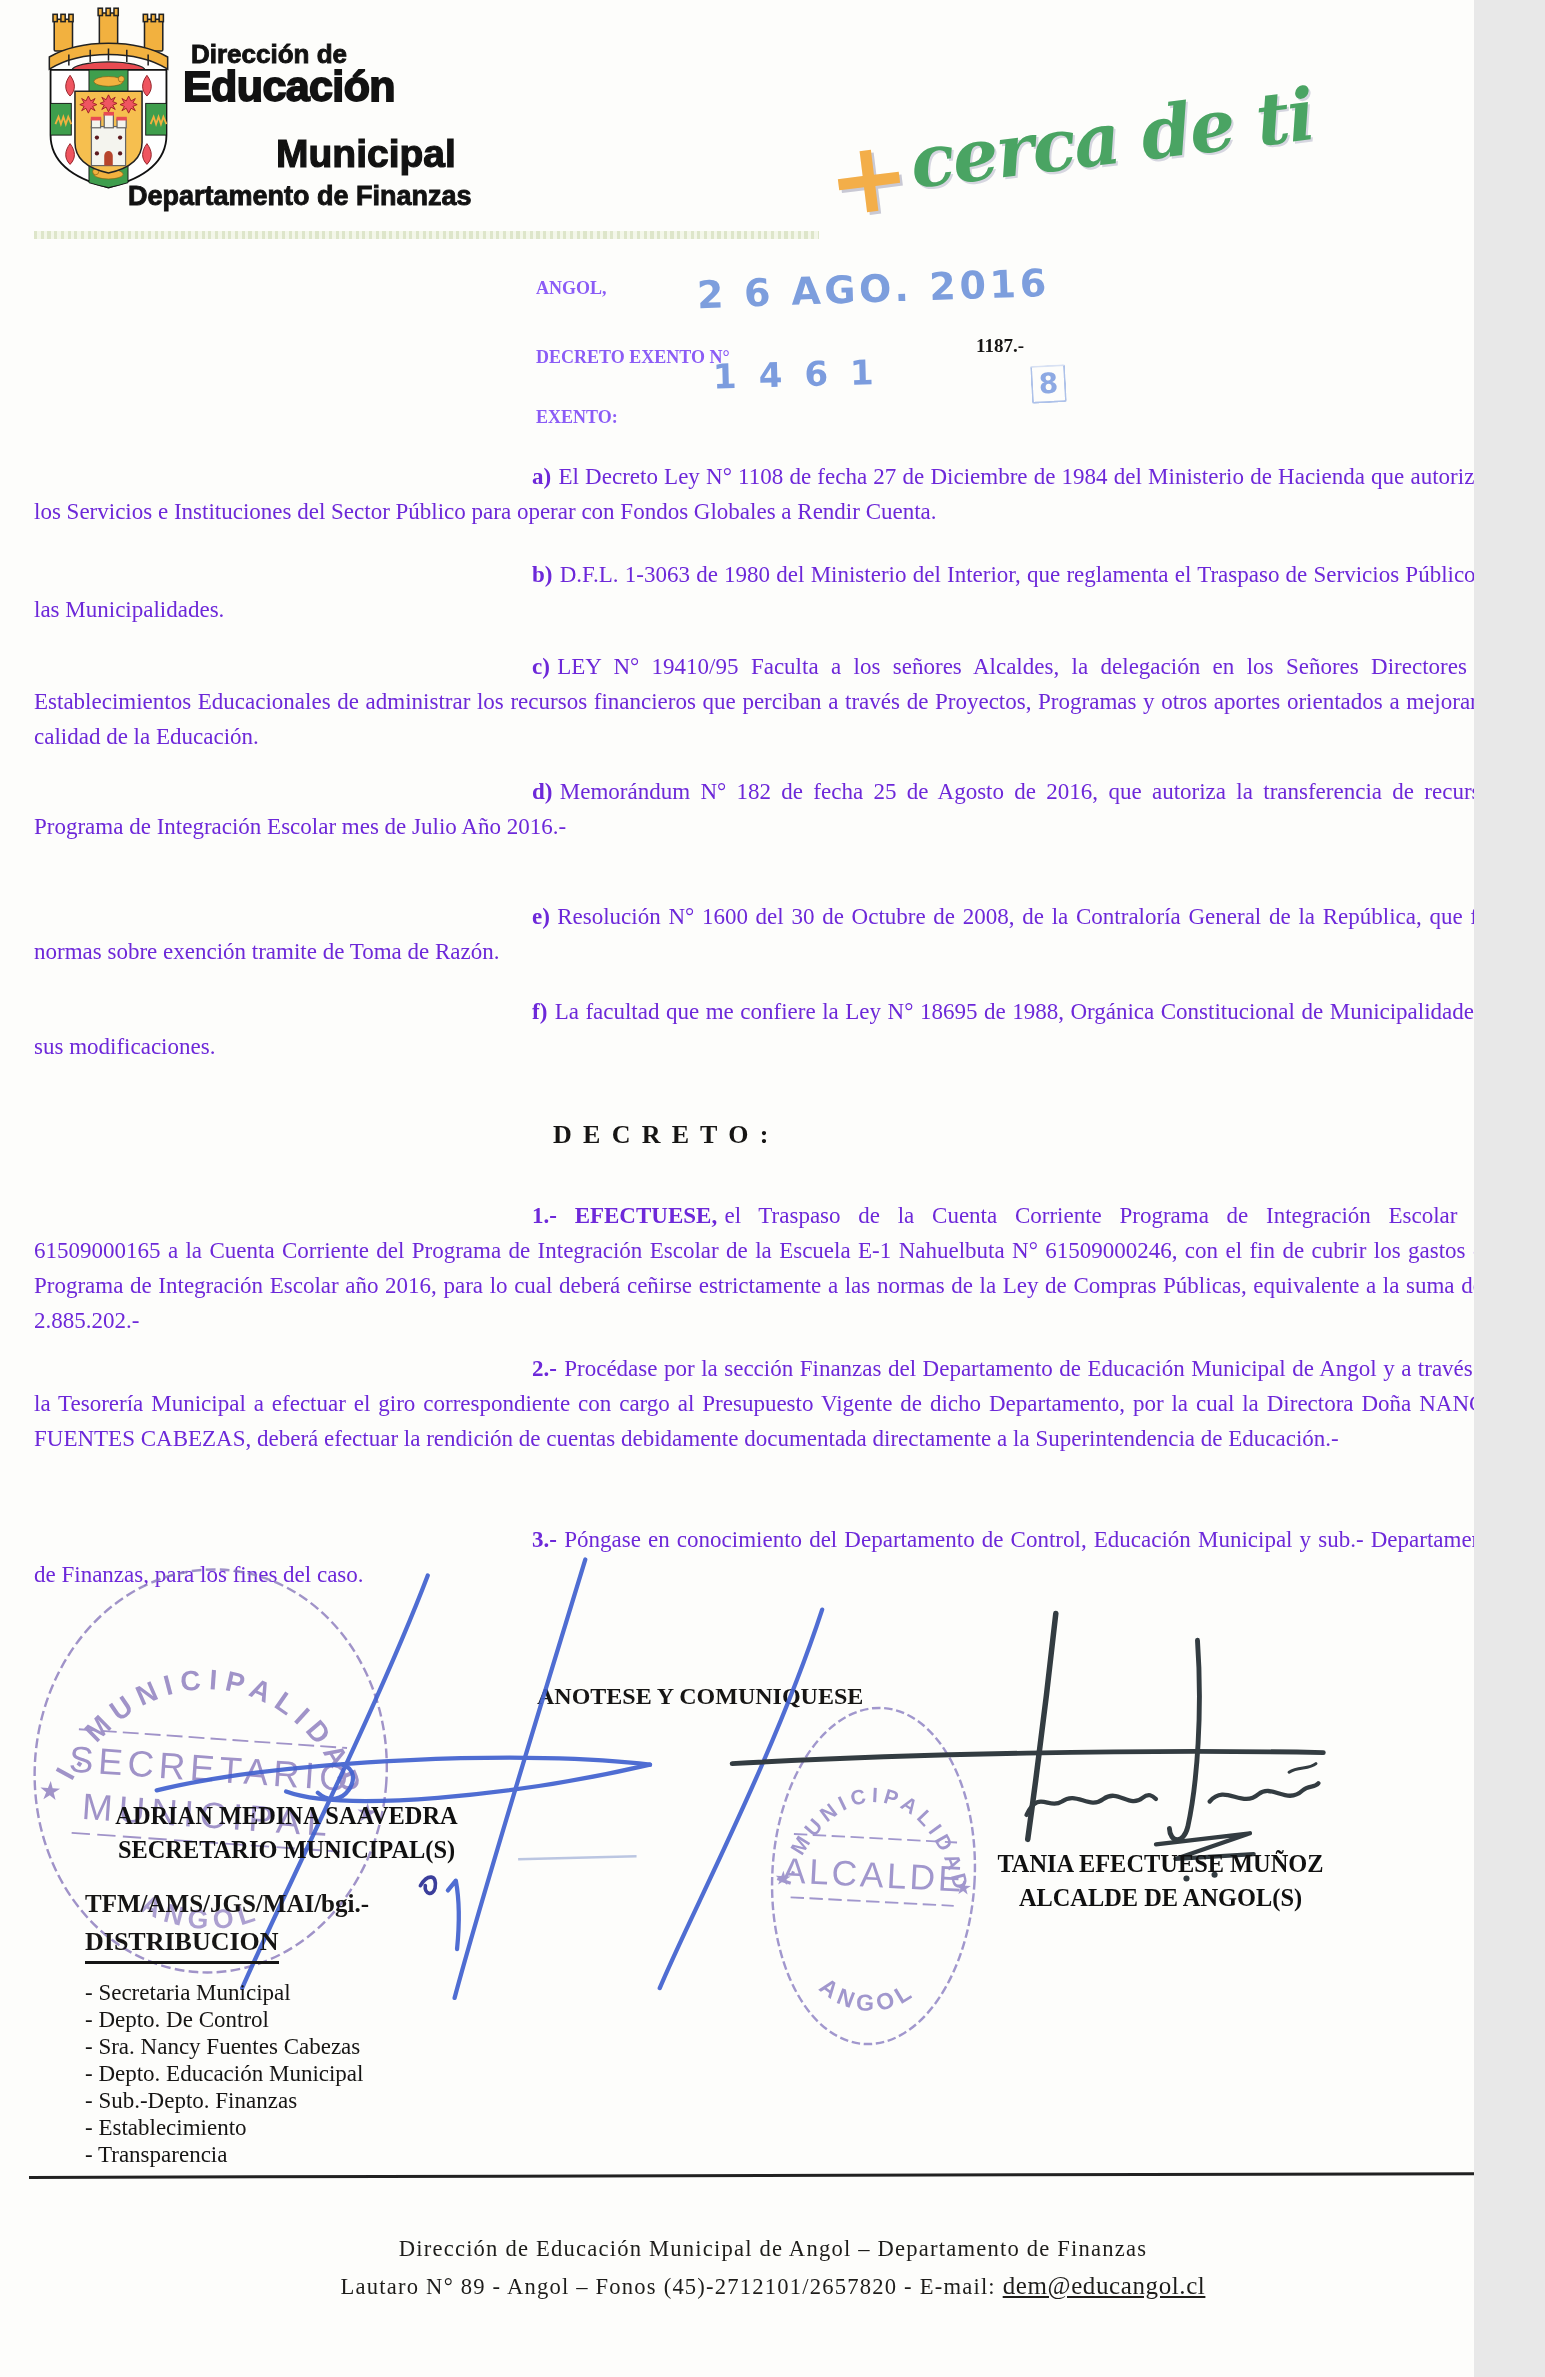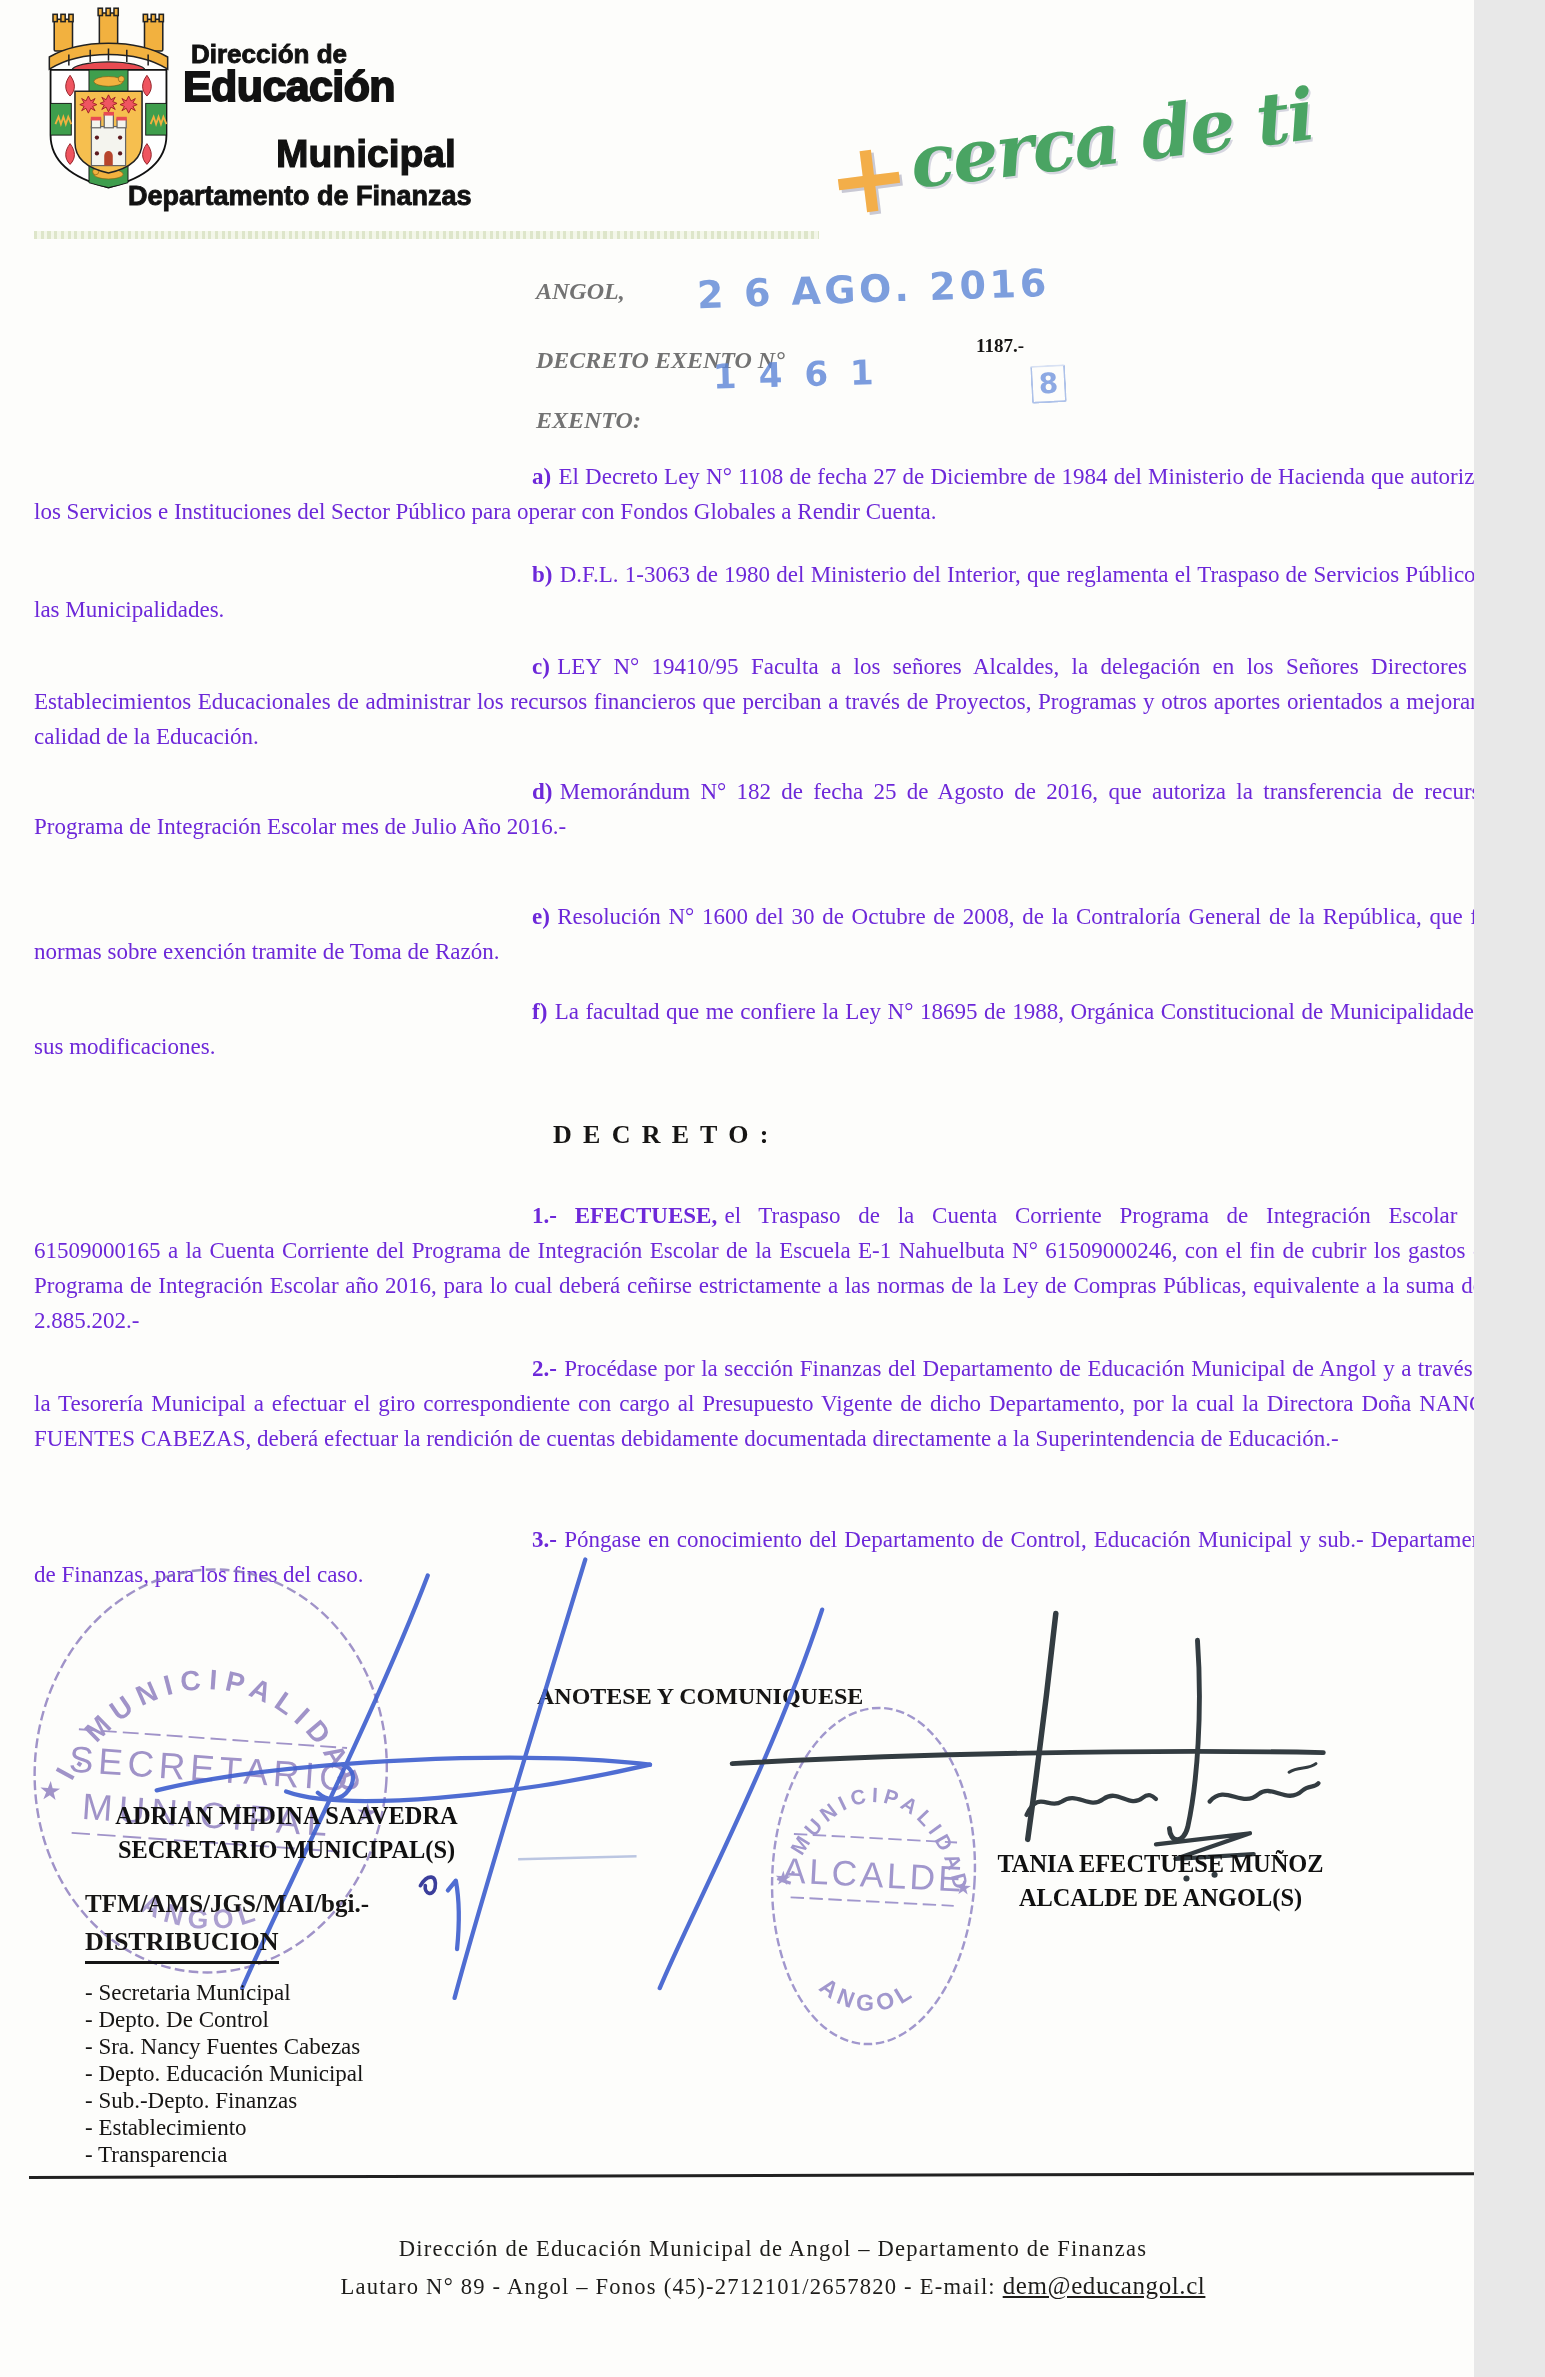--- a/index.html
+++ b/index.html
@@ -26,21 +26,21 @@
     color:var(--slogan-orange);display:inline-block;vertical-align:-18.3px;
     text-shadow:2.4px 3.1px 0 #c9c9d4;
   }
   .slogan .script{
     font-family:"DejaVu Serif",serif;font-style:italic;font-weight:700;font-size:72px;line-height:1;
     color:var(--slogan-green);letter-spacing:-1.8px;text-shadow:1.8px 2.4px 0 #d6d6e0;
   }
   .dotstrip{position:absolute;left:34px;top:231px;width:785px;height:8px;opacity:.85;
     background:repeating-linear-gradient(90deg, rgba(186,203,146,.55) 0 3.1px, rgba(233,240,214,.55) 3.1px 6.7px);}
   
-  .lh-label{position:absolute;font-weight:700;font-size:24px;color:#737373;font-style:italic;}
+  .lh-label{position:absolute;font-weight:700;font-size:18px;color:#8b5cf6;}
   .city{left:536px;top:278px;}
   .decree-label{left:536px;top:347px;}
   .vistos-label{left:536px;top:407px;}
   .date-stamp{
     position:absolute;left:697px;top:267px;font-family:"DejaVu Sans",sans-serif;font-weight:700;
     font-size:38px;color:var(--stamp-blue);letter-spacing:3.7px;transform:rotate(-2deg);opacity:.88;
   }
   .num-stamp{
     position:absolute;left:713px;top:354px;font-family:"DejaVu Sans",sans-serif;font-weight:700;
     font-size:34px;color:var(--stamp-blue2);letter-spacing:22px;transform:rotate(-1.5deg);opacity:.8;

